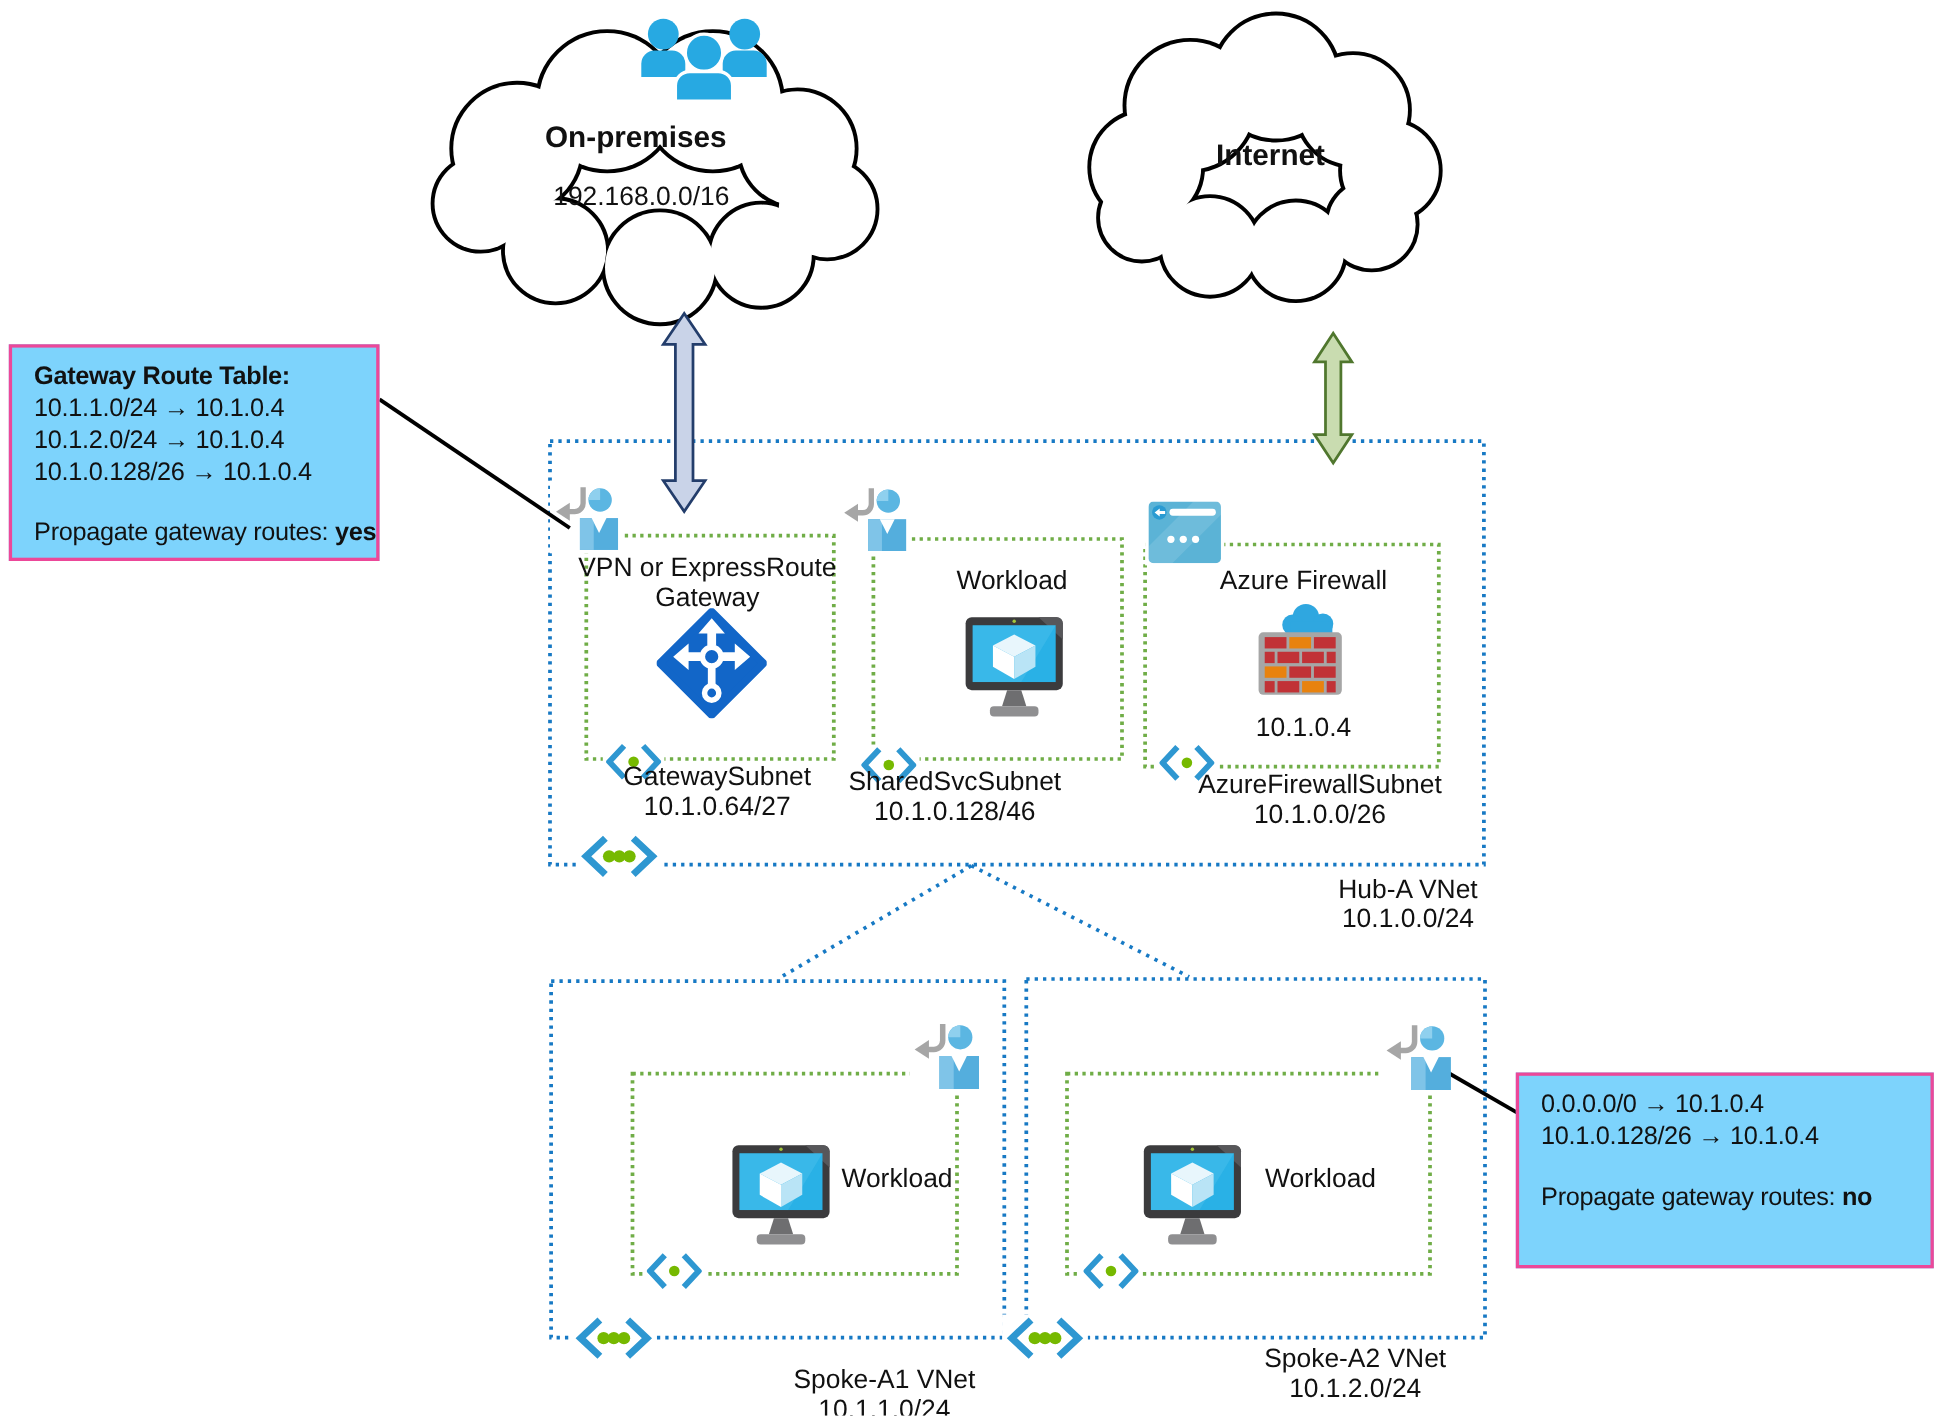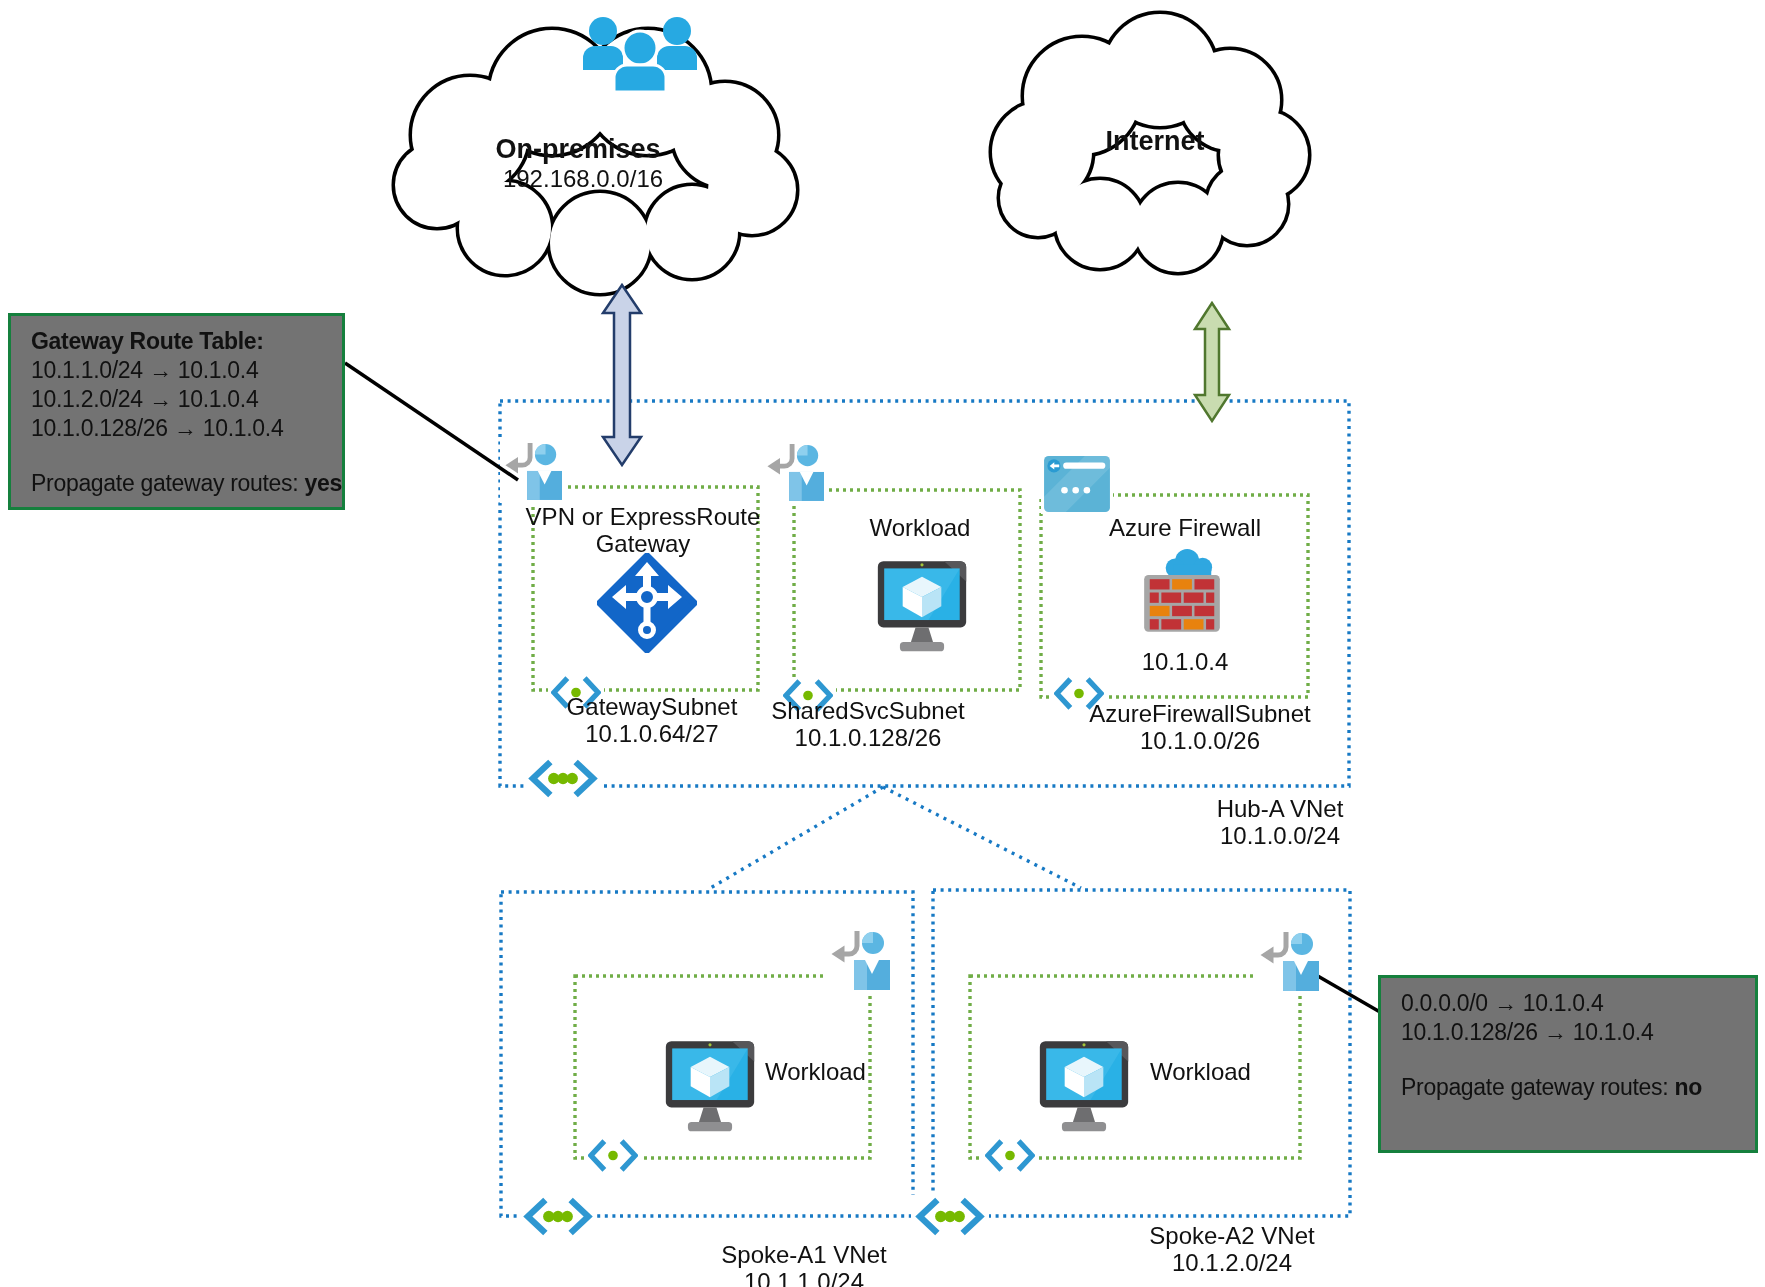--- a/index.html
+++ b/index.html
@@ -3,21 +3,21 @@
 <meta charset="utf-8">
 <style>
   html,body{margin:0;padding:0;background:#fff;}
   #canvas{position:relative;width:1765px;height:1287px;background:#fff;overflow:hidden;
           font-family:"Liberation Sans",sans-serif;color:#111;}
   #diagram-svg{position:absolute;left:0;top:0;z-index:1;}
   .lbl{position:absolute;z-index:2;font-size:24px;line-height:27px;color:#111;white-space:nowrap;}
   .lbl.center{text-align:center;}
   .lbl.right{text-align:center;}
   .lbl.bold{font-weight:bold;font-size:27px;}
-  .rt-box{position:absolute;z-index:3;background:#737373;border:3px solid #15803d;
+  .rt-box{position:absolute;z-index:3;background:#7dd3fc;border:3px solid #ec4899;
           font-size:23px;line-height:29px;color:#111;letter-spacing:-0.3px;}
   .rt-box .inner{padding:11px 8px 0 20px;white-space:nowrap;}
   .rt-box .title{font-weight:bold;}
   .rt-box .spacer{height:26px;}
   .rt-box b{font-weight:bold;}
 </style>
 </head>
 <body>
 
 <div id="canvas">
@@ -221,39 +221,39 @@
   <use href="#sym-subnet" x="551" y="676" width="50" height="33"></use>
   <use href="#sym-subnet" x="783" y="679" width="50" height="33"></use>
   <use href="#sym-subnet" x="1054" y="677" width="50" height="33"></use>
   <use href="#sym-subnet" x="588" y="1139" width="50" height="33"></use>
   <use href="#sym-subnet" x="985" y="1139" width="50" height="33"></use>
   <use href="#sym-vnet" x="527" y="759" width="72" height="39"></use>
   <use href="#sym-vnet" x="522" y="1197" width="72" height="39"></use>
   <use href="#sym-vnet" x="914" y="1197" width="72" height="39"></use>
 </svg>
 
-<div class="lbl bold center" style="left:458px;top:112px;width:240px;margin-top:24px;">On-premises</div>
+<div class="lbl bold center" style="left:458px;top:112px;width:240px;">On-premises</div>
 <div class="lbl center" style="left:463px;top:165px;width:240px;">192.168.0.0/16</div>
 <div class="lbl bold center" style="left:1035px;top:128px;width:240px;">Internet</div>
 
 <div class="lbl center" style="left:513px;top:503px;width:260px;">
   <span style="display:block;">VPN or ExpressRoute</span>
   <span style="display:block;">Gateway</span>
 </div>
 <div class="lbl center" style="left:800px;top:514px;width:240px;">Workload</div>
 <div class="lbl center" style="left:1065px;top:514px;width:240px;">Azure Firewall</div>
 <div class="lbl center" style="left:1090px;top:648px;width:190px;">10.1.0.4</div>
 
 <div class="lbl right" style="left:542px;top:693px;width:220px;">
   <span style="display:block;">GatewaySubnet</span>
   <span style="display:block;">10.1.0.64/27</span>
 </div>
 <div class="lbl right" style="left:758px;top:697px;width:220px;">
   <span style="display:block;">SharedSvcSubnet</span>
-  <span style="display:block;">10.1.0.128/26</span>
+  <span style="display:block;">10.1.0.128/46</span>
 </div>
 <div class="lbl right" style="left:1080px;top:700px;width:240px;">
   <span style="display:block;">AzureFirewallSubnet</span>
   <span style="display:block;">10.1.0.0/26</span>
 </div>
 <div class="lbl right" style="left:1160px;top:795px;width:240px;">
   <span style="display:block;">Hub-A VNet</span>
   <span style="display:block;">10.1.0.0/24</span>
 </div>
 

